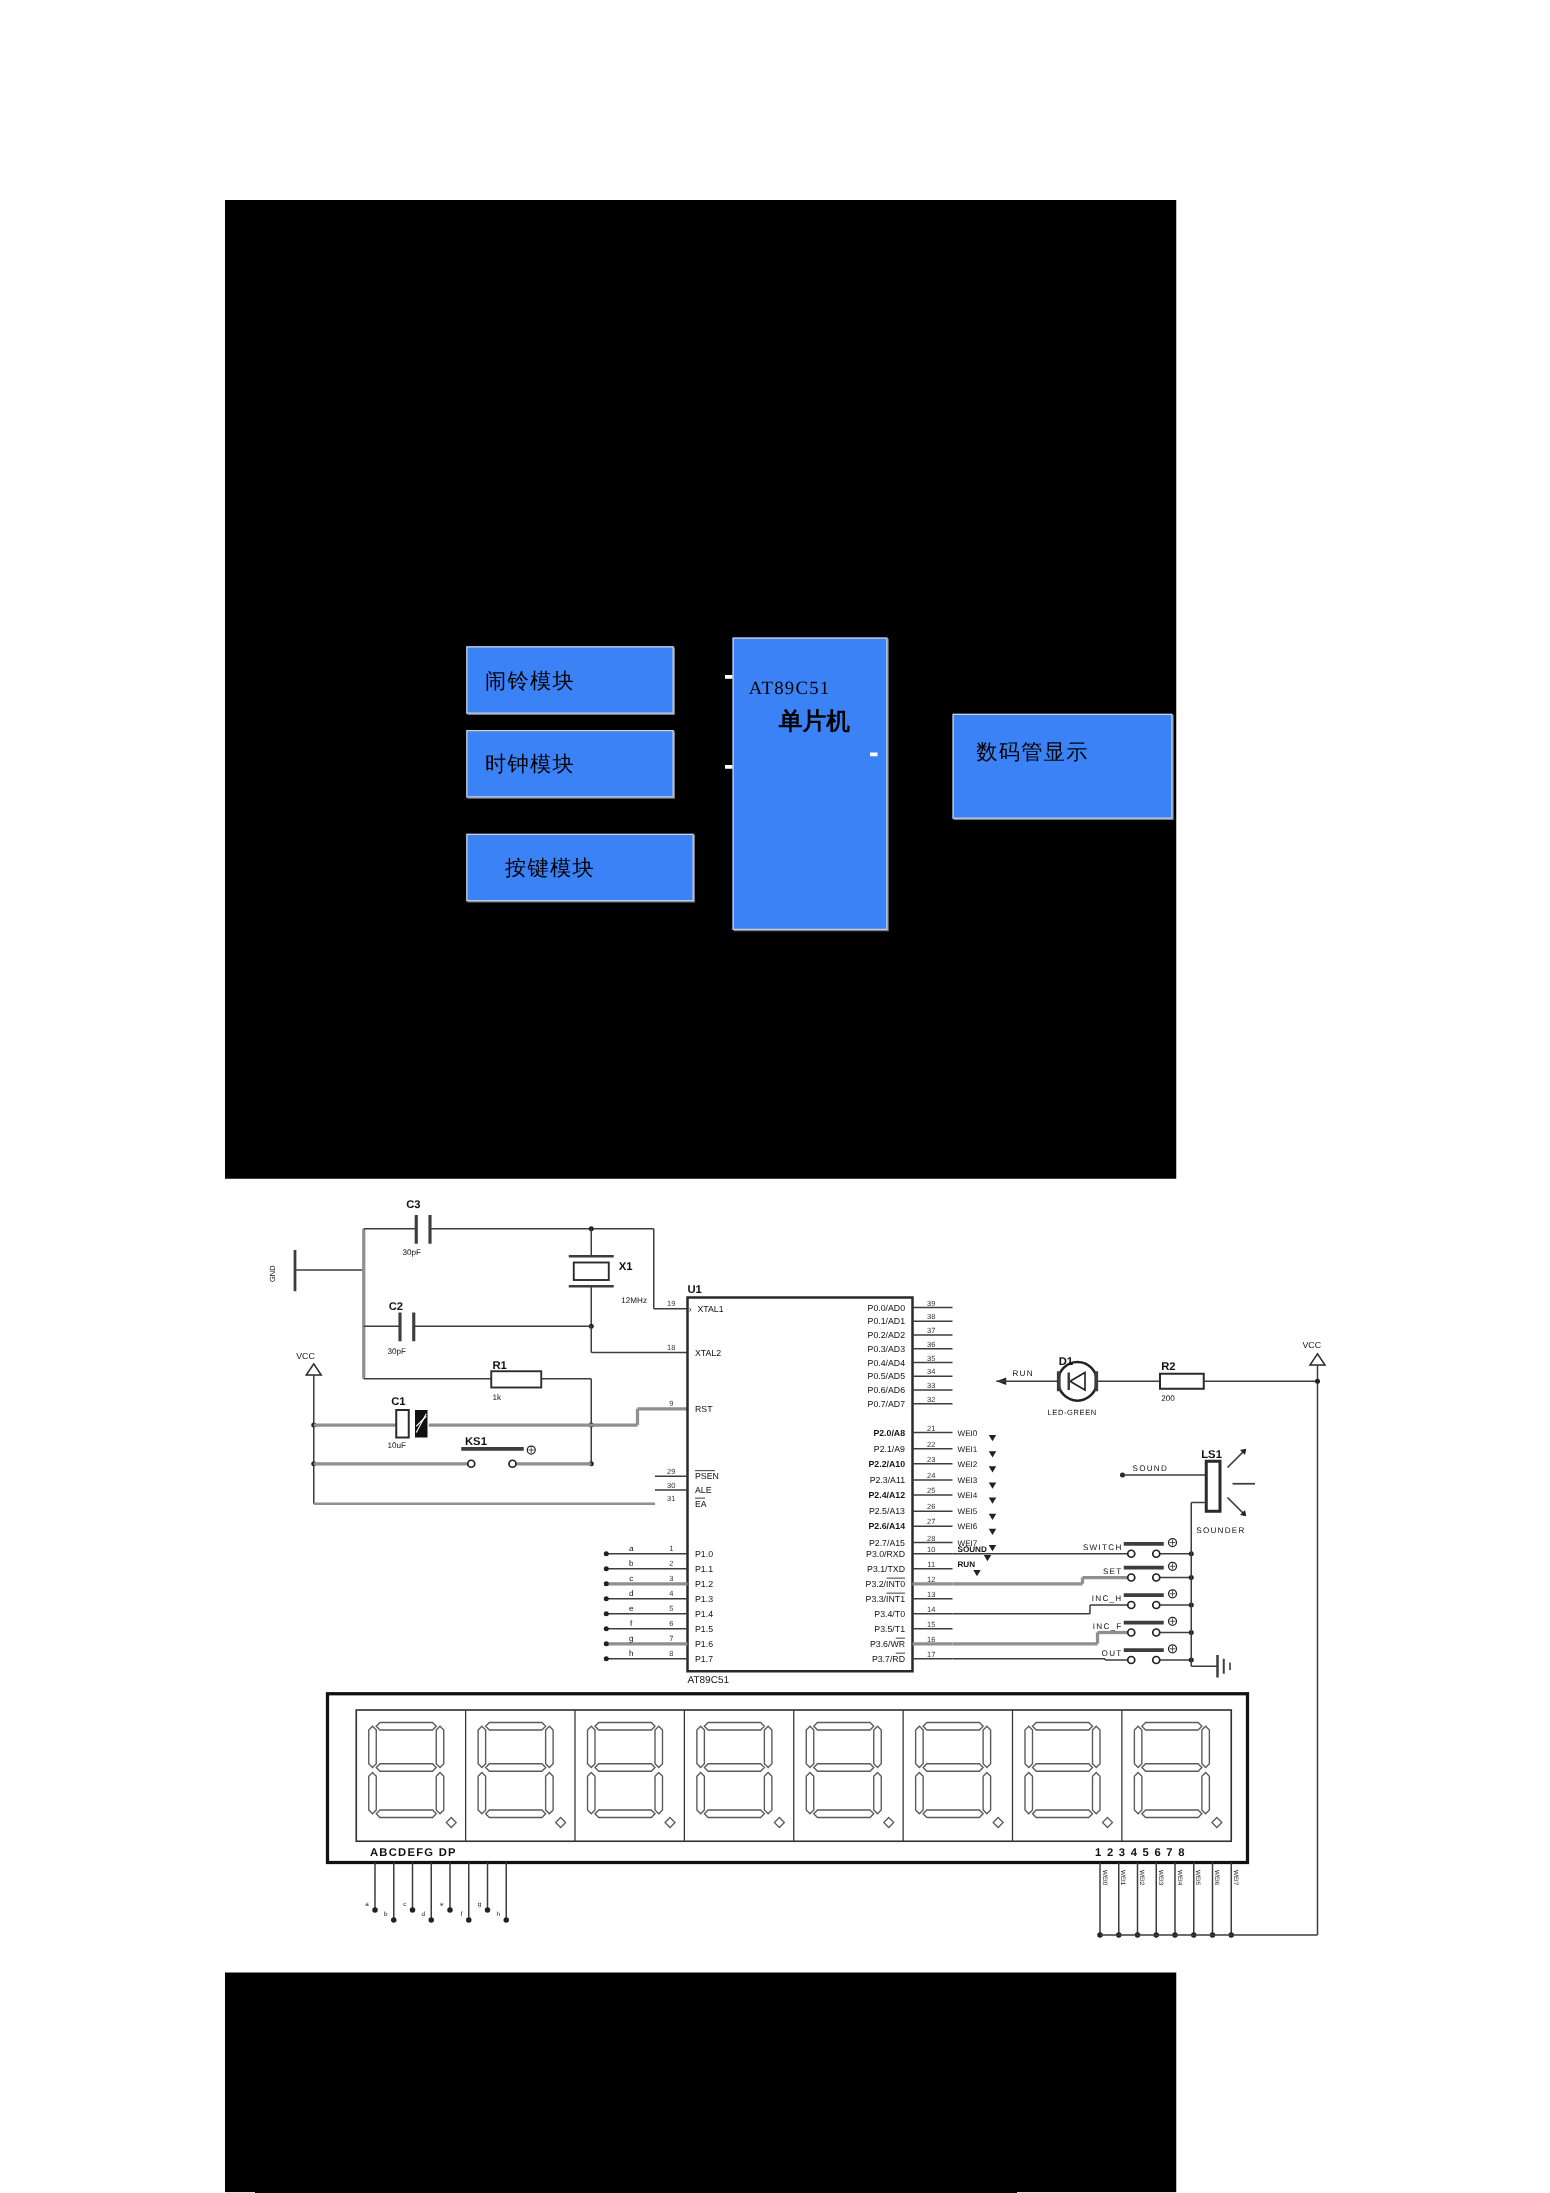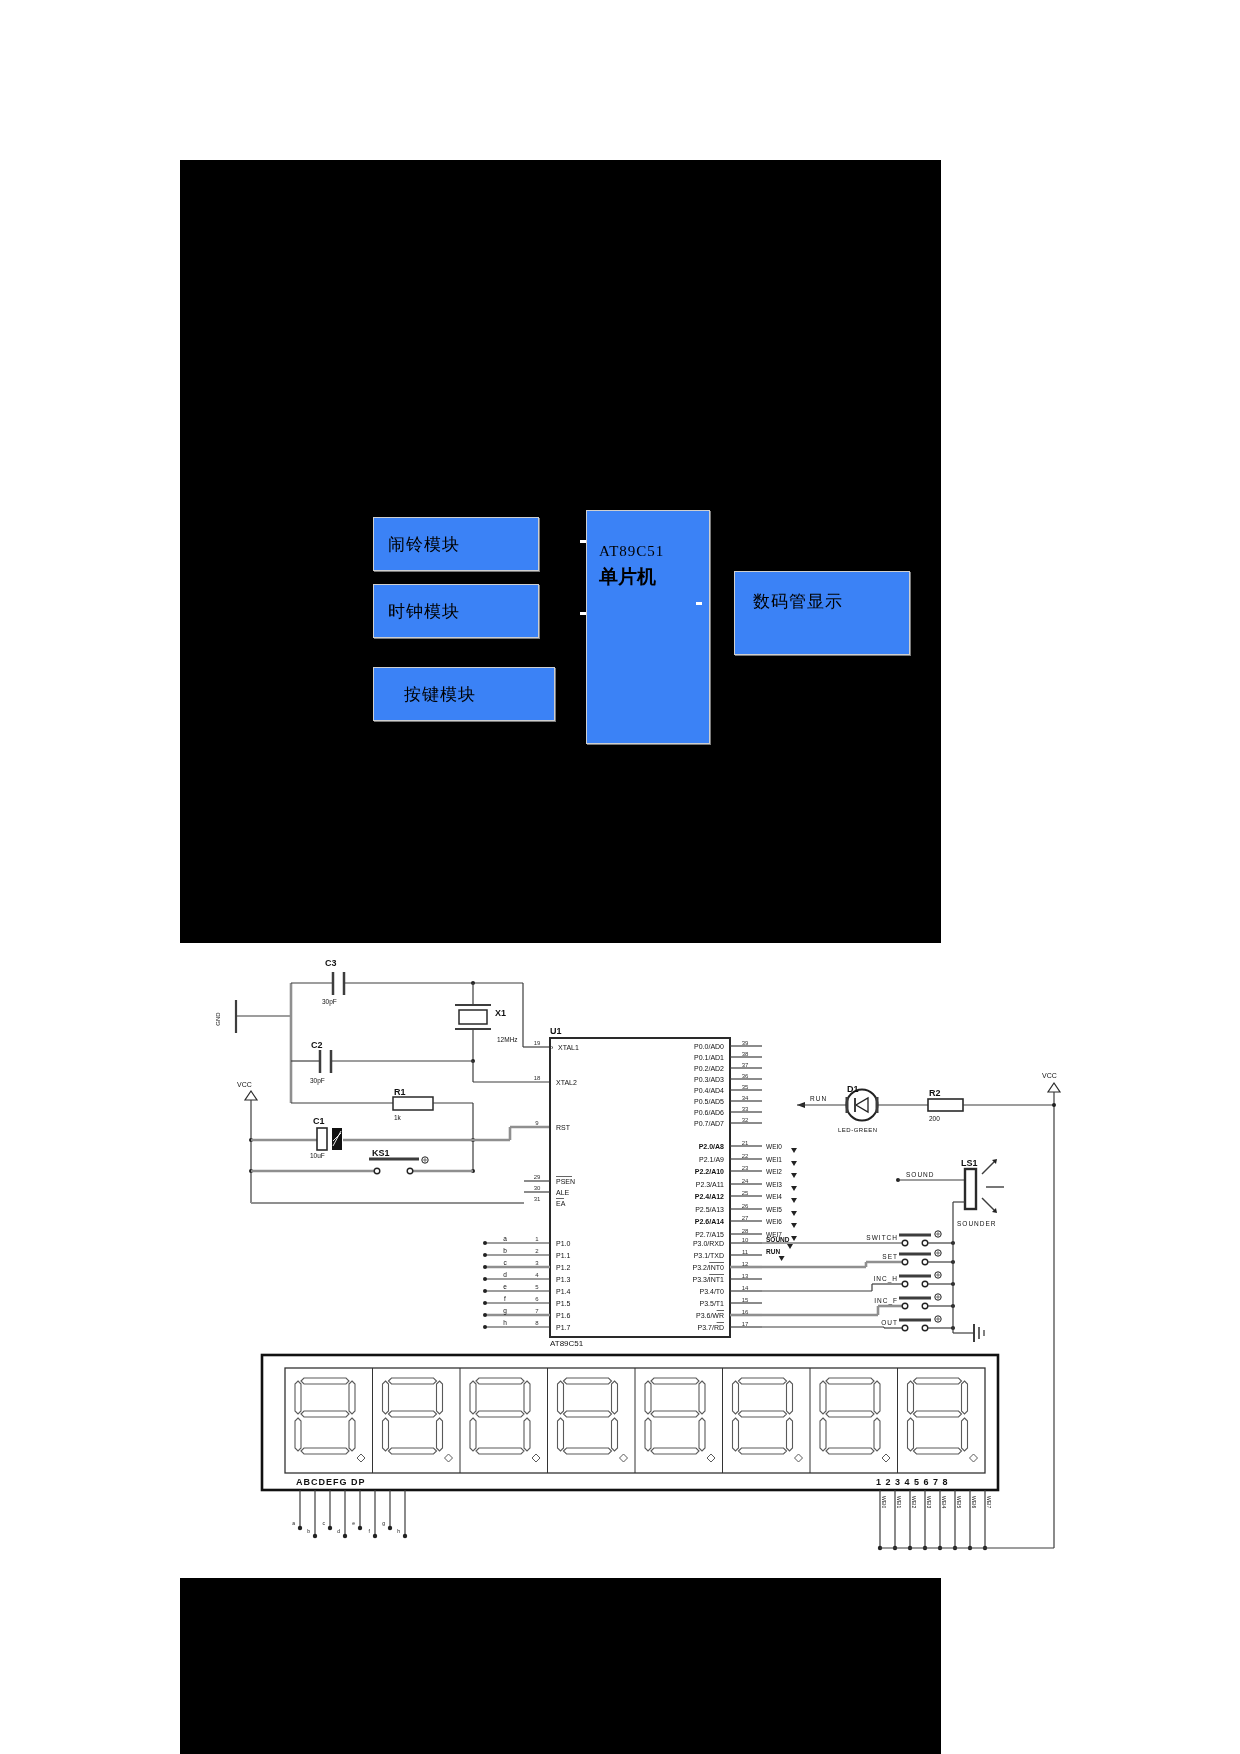--- a/index.html
+++ b/index.html
@@ -6,21 +6,21 @@
   .page{position:relative;width:1240px;height:1754px;background:#ffffff;overflow:hidden;
         font-family:"Liberation Sans",sans-serif;}
   .blackblock{position:absolute;background:#000000;}
   .bd-box{position:absolute;background:#3b82f6;border:1px solid #cfcfcf;
           box-shadow:1px 1px 0 #7a7a7a;color:#000;}
   .bd-box .lbl{font-family:"Liberation Serif",serif;font-size:17px;letter-spacing:1px;}
   .module{display:flex;align-items:center;padding-left:14px;}
   .module.keys{padding-left:30px;align-items:center;}
   .mcu-box{padding:32px 0 0 12px;}
   .mcu-line1{font-family:"Liberation Serif",serif;font-size:15px;letter-spacing:1px;}
-  .mcu-line2{font-family:Liberation Mono, monospace;font-size:19px;font-weight:bold;margin-top:4px;}
+  .mcu-line2{font-family:Liberation Mono, monospace;font-size:19px;font-weight:bold;margin-top:4px;margin-left:24px;}
   .disp-box{padding:18px 0 0 18px;}
   .nub{position:absolute;background:#ffffff;}
   svg text{font-family:"Liberation Sans",sans-serif;}
 </style>
 </head>
 <body>
 
 <div class="page">
 
   <div class="blackblock" style="left:180px;top:160px;width:761px;height:783px;">
@@ -30,21 +30,21 @@
     <div class="bd-box module" style="left:193px;top:424px;width:150px;height:52px;">
       <span class="lbl">时钟模块</span>
     </div>
     <div class="bd-box module keys" style="left:193px;top:507px;width:150px;height:52px;">
       <span class="lbl">按键模块</span>
     </div>
     <div class="bd-box mcu-box" style="left:406px;top:350px;width:110px;height:200px;">
       <div class="mcu-line1">AT89C51</div>
       <div class="mcu-line2">单片机</div>
     </div>
-    <div class="bd-box disp-box" style="left:554px;top:411px;width:156px;height:64px;">
+    <div class="bd-box disp-box" style="left:582px;top:411px;width:156px;height:64px;">
       <span class="lbl">数码管显示</span>
     </div>
     <div class="nub" style="left:400px;top:380px;width:6px;height:3px;"></div>
     <div class="nub" style="left:400px;top:452px;width:6px;height:3px;"></div>
     <div class="nub" style="left:516px;top:442px;width:6px;height:3px;"></div>
   </div>
 
   <svg id="schematic" style="position:absolute;left:168px;top:945px;" width="932" height="633" viewBox="168 945 932 633" xmlns="http://www.w3.org/2000/svg">
       <text x="220" y="1019" font-size="6" fill="#111" text-anchor="middle" transform="rotate(-90 220 1019)">GND</text>
       <line x1="236" y1="1000" x2="236" y2="1033" stroke="#3d3d3d" stroke-width="2.2"></line>

